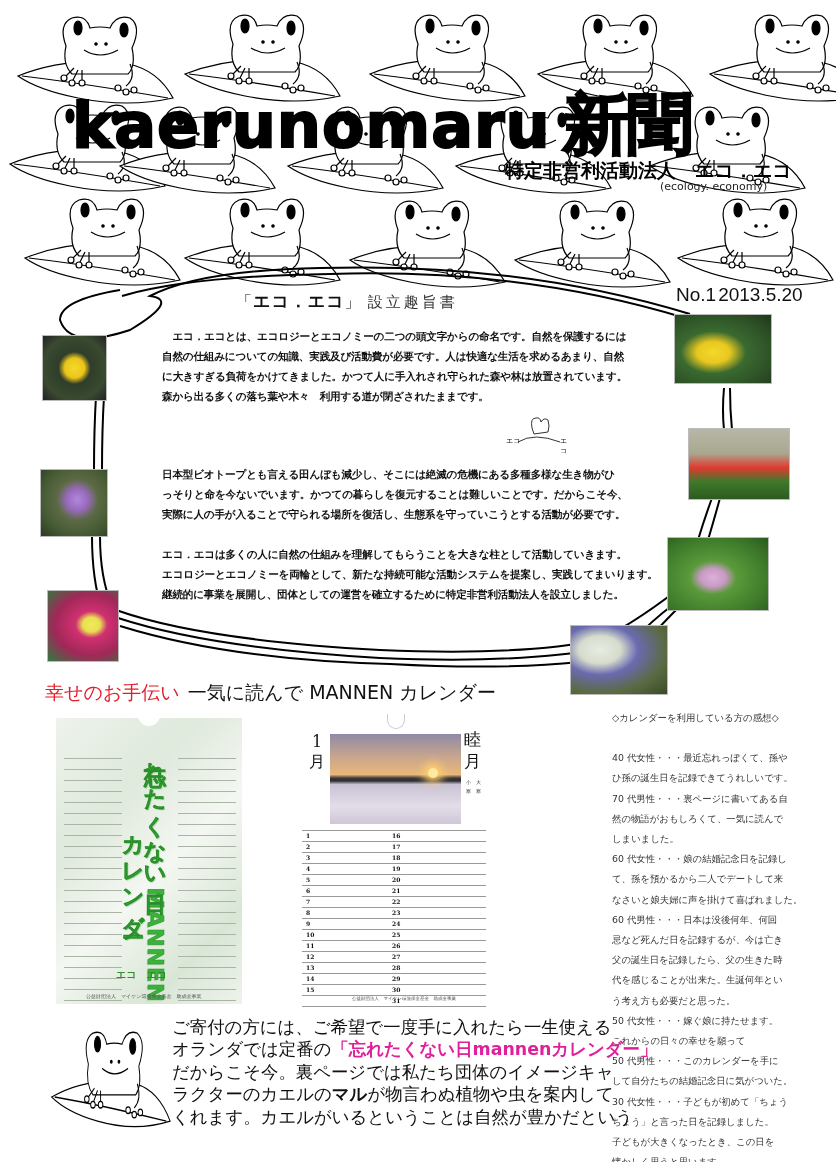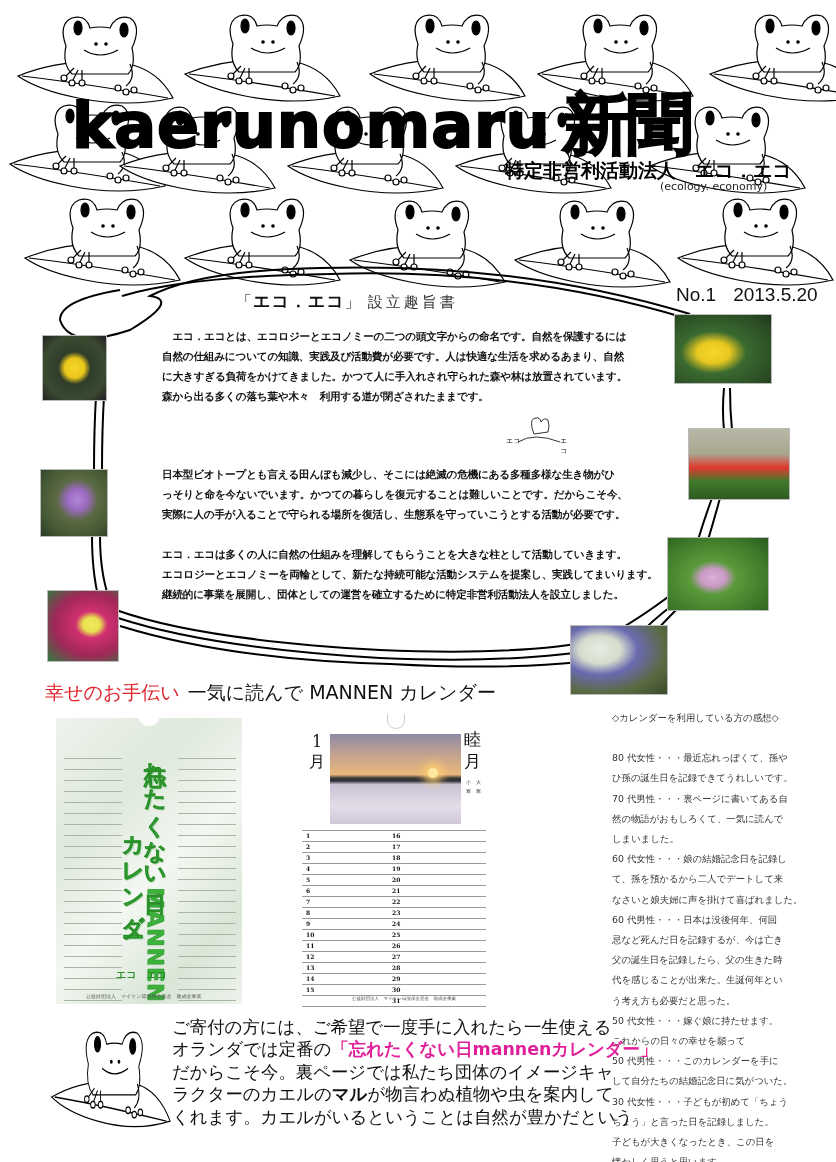--- a/index.html
+++ b/index.html
@@ -7,21 +7,21 @@
   .abs { position:absolute; }
   
   .frog { position:absolute; width:170px; height:100px; }
   .frog svg { width:100%; height:100%; display:block; }
   
   .masthead-title { left:72px; top:92px; font-family:"DejaVu Sans", sans-serif; font-weight:900; font-size:62px; letter-spacing:1px; line-height:1; color:#000; -webkit-text-stroke:2px #000; white-space:nowrap; }
   .masthead-title .kanji { font-size:66px; margin-left:12px; letter-spacing:-2px; }
   .org-name { left:505px; top:158px; font-weight:bold; font-size:19px; color:#000; white-space:nowrap; letter-spacing:0px; }
   .org-sub { left:660px; top:180px; font-size:11px; color:#222; white-space:nowrap; }
   .issue { left:676px; top:284px; font-family:"Liberation Sans", sans-serif; font-size:19px; color:#111; white-space:nowrap; }
-  .issue span + span { margin-left:17px; }
+  .issue span + span { margin-left:2px; }
   
   .sec-title { left:236px; top:290px; font-size:16px; white-space:nowrap; letter-spacing:1px; }
   .sec-title b { font-weight:900; font-size:17px; }
   .sec-title .light { font-family:"DejaVu Serif", serif; color:#333; font-size:15px; letter-spacing:3px; }
   .para { left:162px; width:540px; font-size:10.6px; font-weight:bold; line-height:20px; color:#111; letter-spacing:-0.2px; }
   .para p { margin:0; white-space:nowrap; }
   .eco-frog { left:504px; top:414px; width:70px; height:32px; }
   
   .photo { position:absolute; border:1px solid #bbb; overflow:hidden; }
   .rope { position:absolute; left:0; top:0; width:836px; height:700px; pointer-events:none; }
@@ -370,21 +370,21 @@
     <div class="row" style="border-bottom:1px solid #999">
         <span></span>
         <span>31</span>
       </div>
   </div>
   <div class="foot">公益財団法人　マイケン環境保全基金　助成金事業</div>
 </div>
 
 <div class="abs test">
   <p class="head">◇カレンダーを利用している方の感想◇</p>
-  <p>80 代女性・・・最近忘れっぽくて、孫や</p>
+  <p>40 代女性・・・最近忘れっぽくて、孫や</p>
   <p>ひ孫の誕生日を記録できてうれしいです。</p>
   <p>70 代男性・・・裏ページに書いてある自</p>
   <p>然の物語がおもしろくて、一気に読んで</p>
   <p>しまいました。</p>
   <p>60 代女性・・・娘の結婚記念日を記録し</p>
   <p>て、孫を預かるから二人でデートして来</p>
   <p>なさいと娘夫婦に声を掛けて喜ばれました。</p>
   <p>60 代男性・・・日本は没後何年、何回</p>
   <p>忌など死んだ日を記録するが、今は亡き</p>
   <p>父の誕生日を記録したら、父の生きた時</p>

